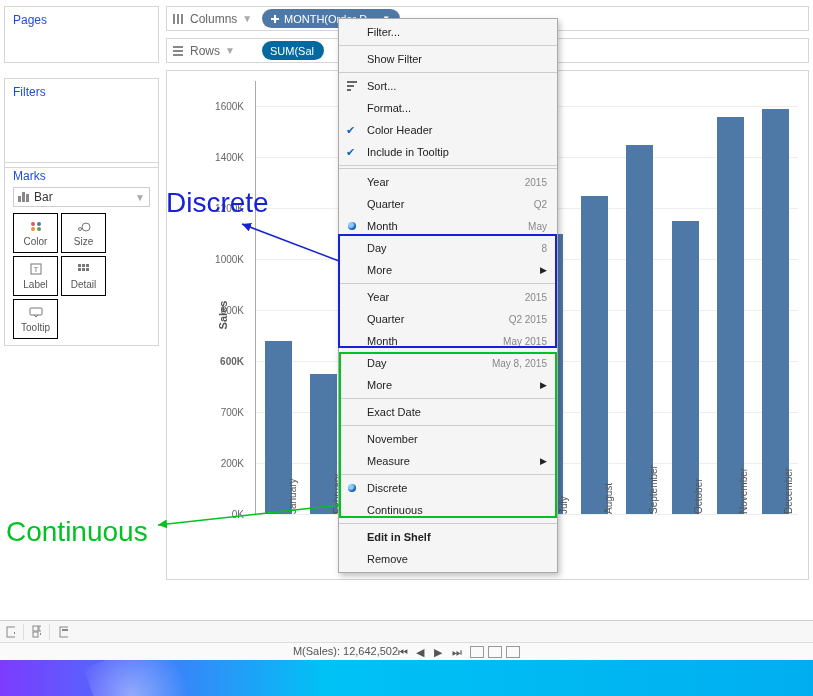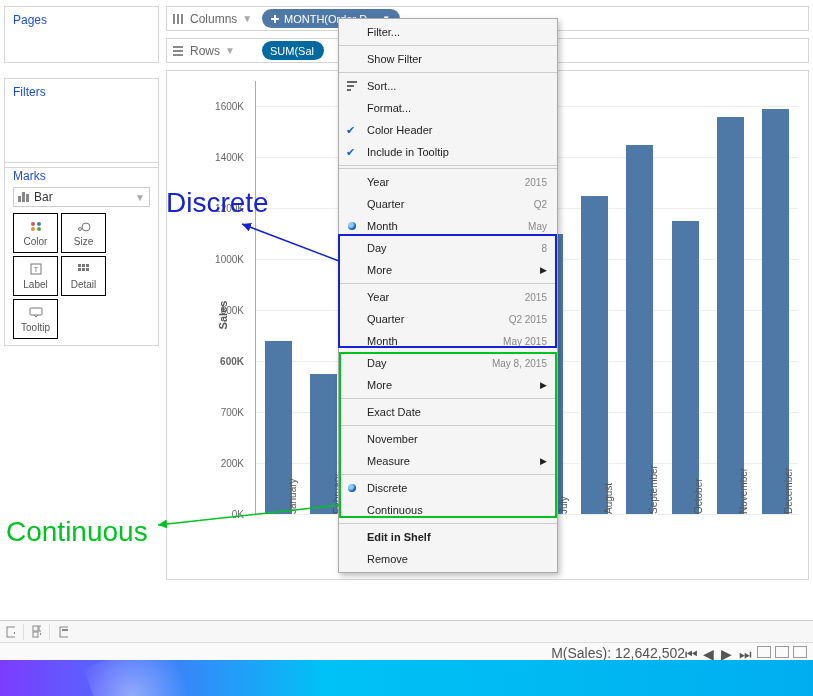--- a/index.html
+++ b/index.html
@@ -44,21 +44,21 @@
 
 .ann-discrete { position: absolute; left: 166px; top: 187px; color: #1522d6; font-size: 28px; font-family: Arial; }
 .ann-continuous { position: absolute; left: 6px; top: 516px; color: #00c321; font-size: 28px; font-family: Arial; }
 .box-discrete { position: absolute; border: 2px solid #1522d6; z-index: 30; pointer-events: none; }
 .box-continuous { position: absolute; border: 2px solid #00c321; z-index: 30; pointer-events: none; }
 .ann-arrow { position: absolute; z-index: 30; pointer-events: none; }
 
 .toolbar { position: absolute; left: 0; right: 0; bottom: 54px; height: 22px; border-top: 1px solid #ccc; display: flex; align-items: center; padding: 0 6px; gap: 8px; color: #666; background:#f7f7f7;}
 .toolbar .tb-icon { width: 18px; height: 16px; display: inline-flex; align-items: center; justify-content: center; border-right:1px solid #ddd; padding-right:8px;}
 
-.statusbar { position: absolute; left: 0; right: 0; bottom: 36px; height: 18px; font-size: 14px; color: #555; padding: 2px 6px; display: flex; justify-content: flex-end; border-top: 1px solid #ddd; background:#fafafa;}
+.statusbar { position: absolute; left: 0; right: 0; bottom: 36px; height: 18px; font-size: 11px; color: #555; padding: 2px 6px; display: flex; justify-content: center; border-top: 1px solid #ddd; background:#fafafa;}
 .view-icons { display: flex; gap: 4px; align-items: center; }
 .view-icons span { width: 14px; height: 12px; display: inline-block; border:1px solid #999;}
 
 .taskbar { position: absolute; left: 0; right: 0; bottom: 0; height: 36px; background: linear-gradient(to right, #7d3bff 0%, #00c2f5 40%, #00aef0 100%); overflow:hidden;}
 .taskbar::before { content:""; position:absolute; left:90px; bottom:-10px; width:120px; height:60px; background: radial-gradient(circle at 30% 70%, rgba(255,255,255,.4), transparent 60%); transform: rotate(-20deg);}
 </style>
 </head>
 <body>
 
 <div class="shelf-row" style="top:6px;">

